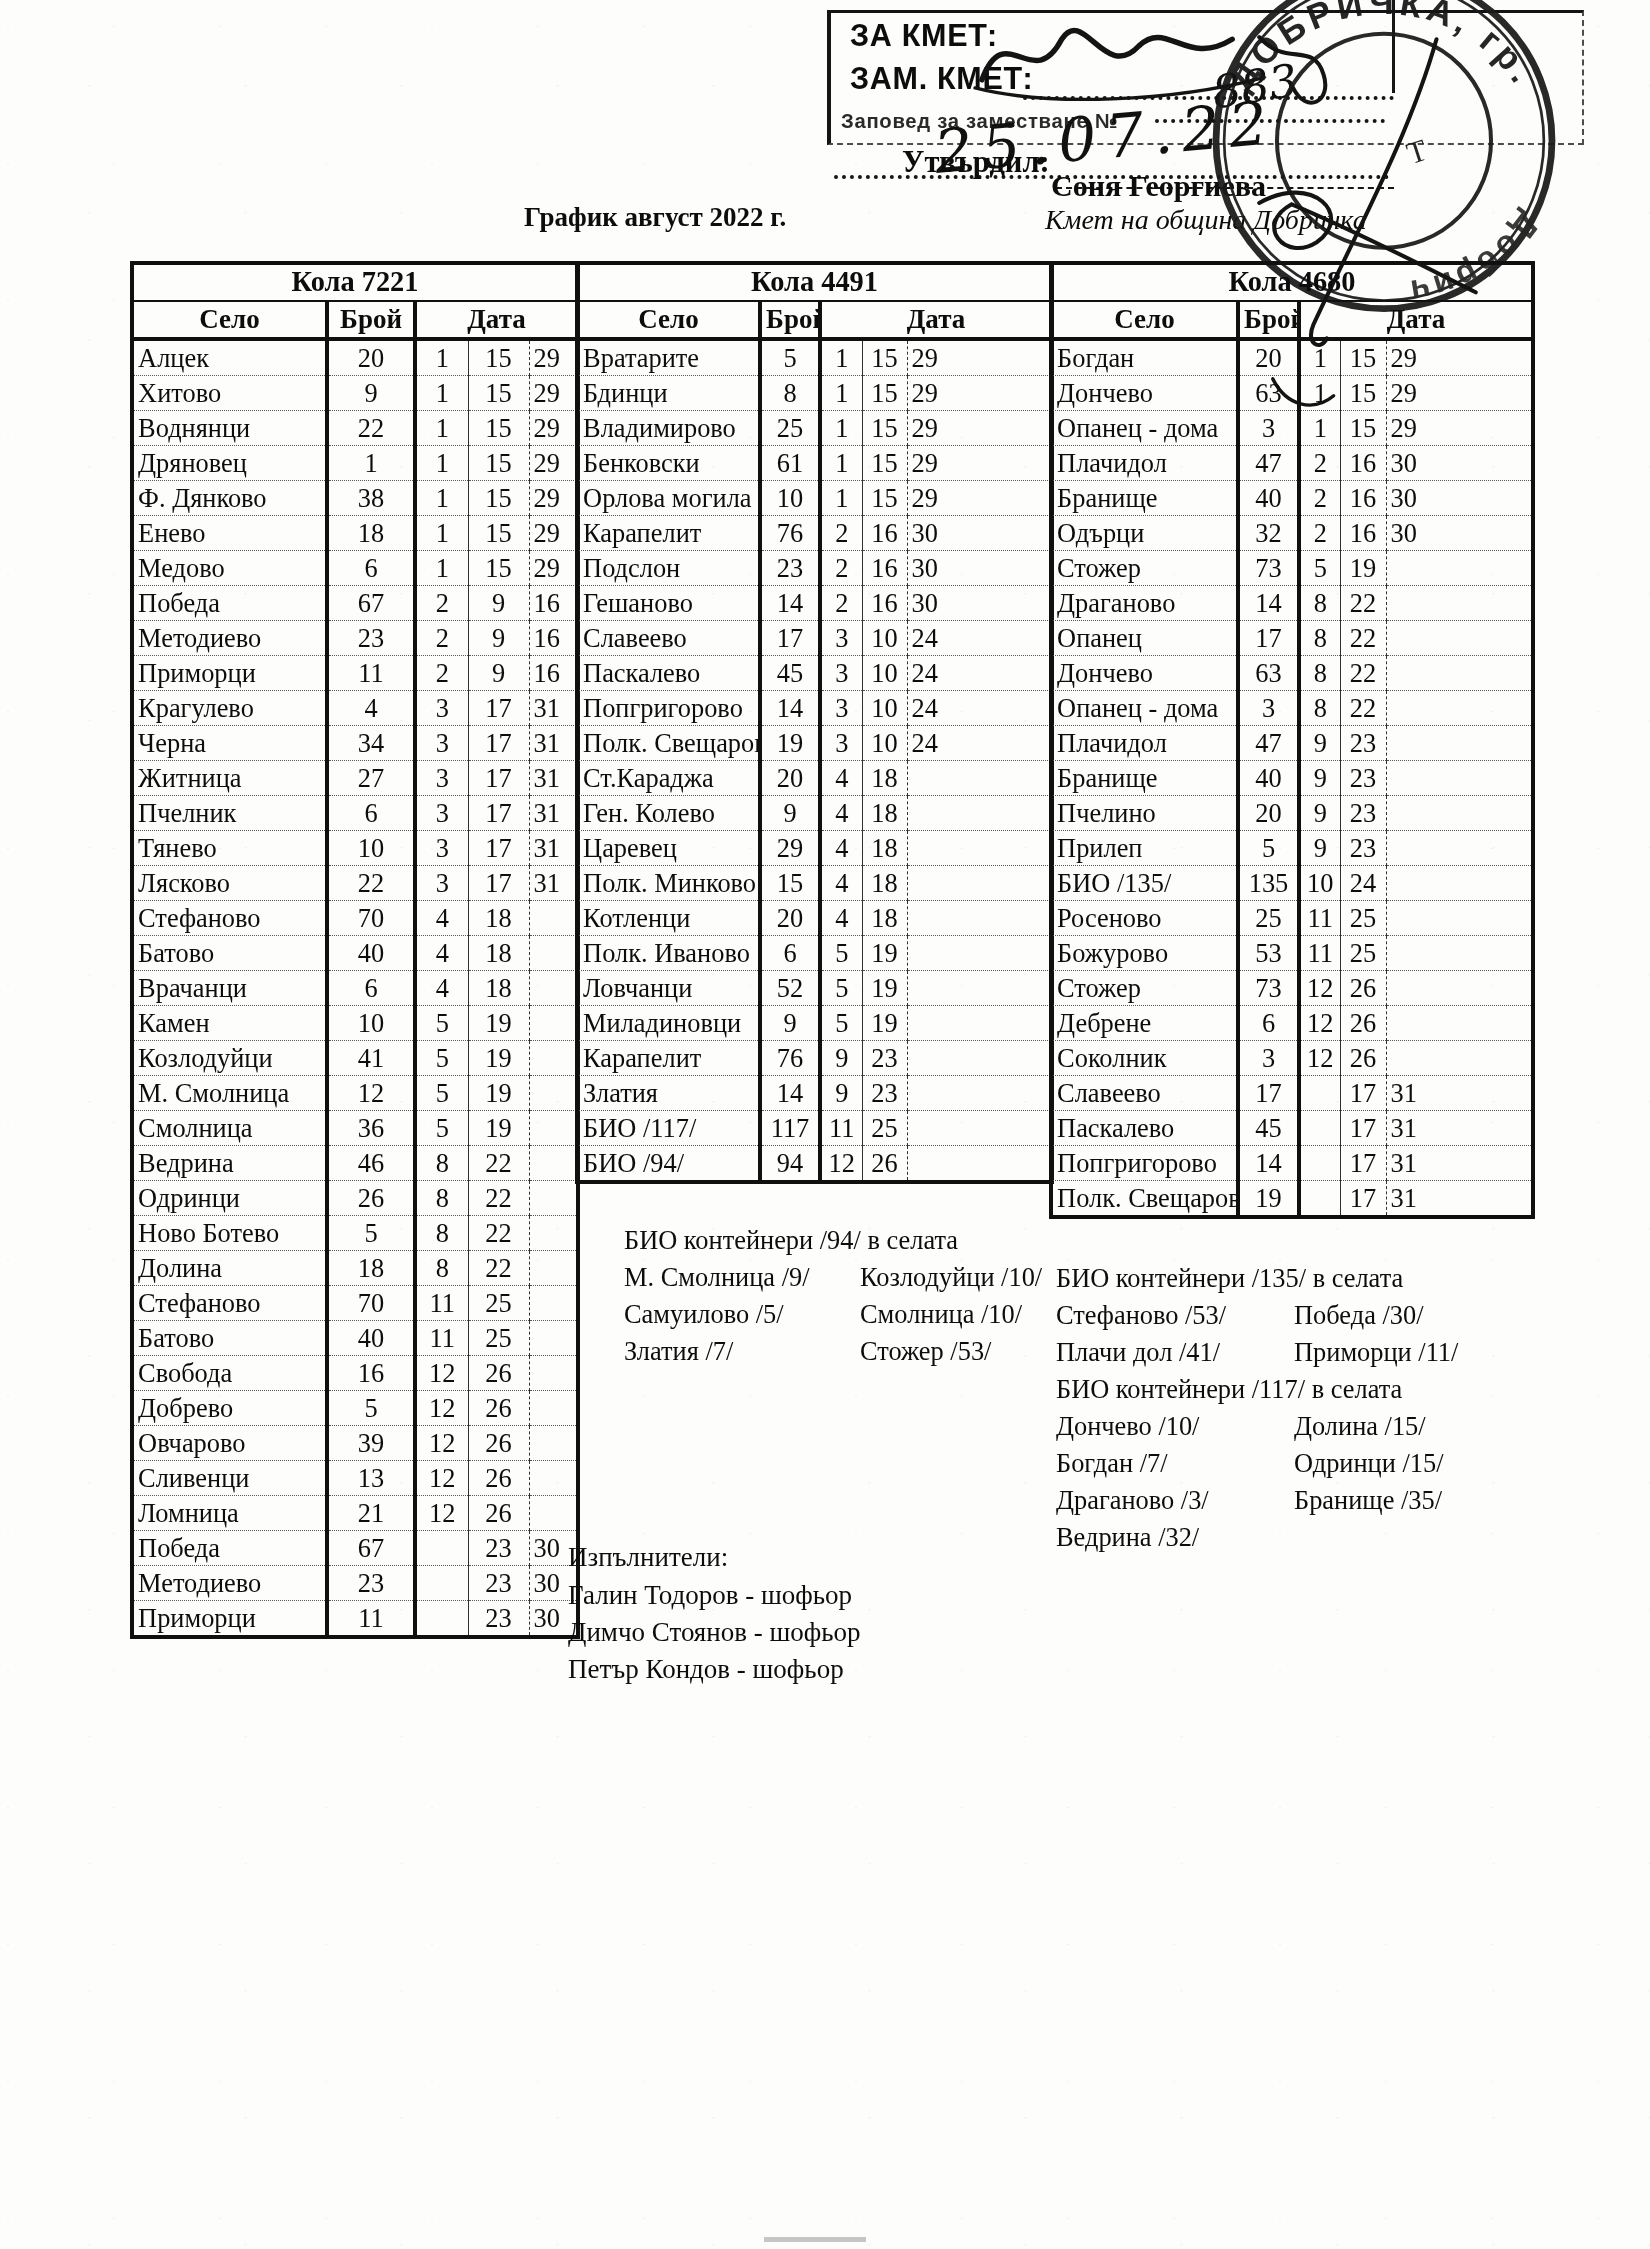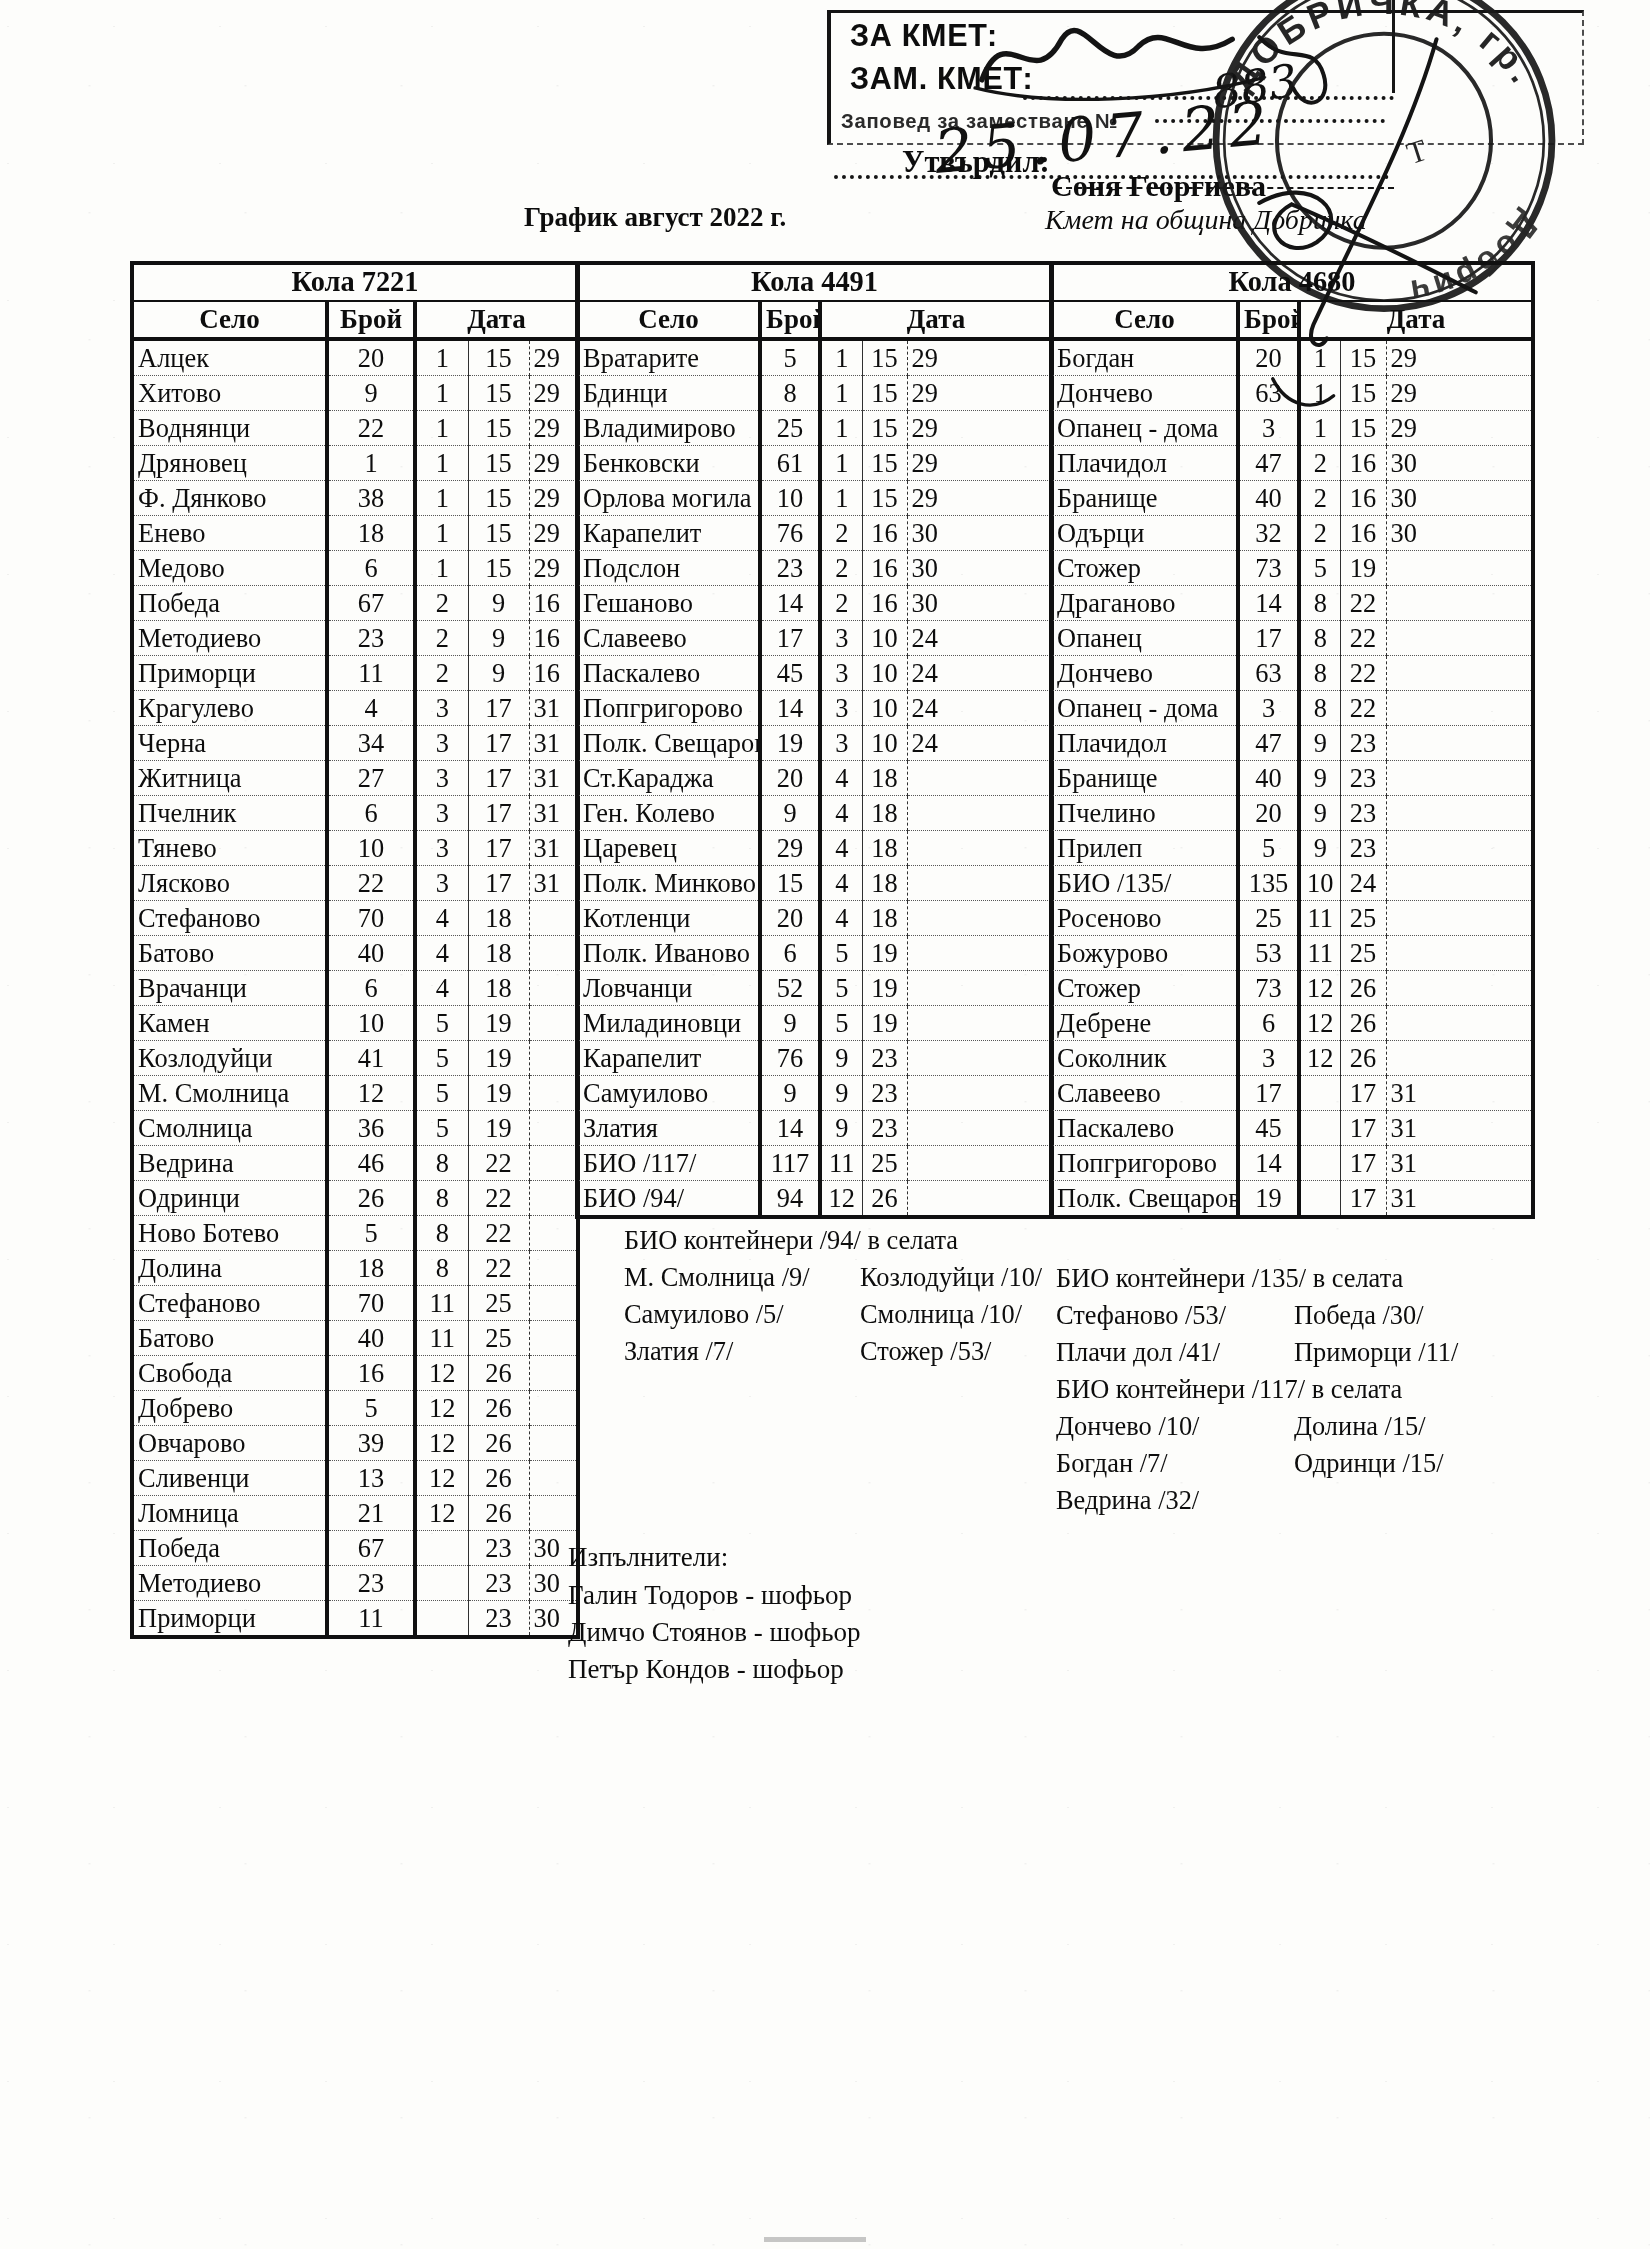--- a/index.html
+++ b/index.html
@@ -570,27 +570,20 @@
           <td class="d3"></td>
         </tr>
         <tr>
           <td class="sel">Карапелит</td>
           <td class="broy">76</td>
           <td class="d1">9</td>
           <td class="d2">23</td>
           <td class="d3"></td>
         </tr>
         <tr>
-          <td class="sel">Самуилово</td>
-          <td class="broy">9</td>
-          <td class="d1">9</td>
-          <td class="d2">23</td>
-          <td class="d3"></td>
-        </tr>
-        <tr>
           <td class="sel">Златия</td>
           <td class="broy">14</td>
           <td class="d1">9</td>
           <td class="d2">23</td>
           <td class="d3"></td>
         </tr>
         <tr>
           <td class="sel">БИО /117/</td>
           <td class="broy">117</td>
           <td class="d1">11</td>
@@ -811,20 +804,21 @@
       <div class="note-line"><span class="note-l">Златия /7/</span><span class="note-r">Стожер /53/</span></div>
     </div>
 
   <div class="notes" id="notes-right">
       <div class="note-line">БИО контейнери /135/ в селата</div>
       <div class="note-line"><span class="note-l">Стефаново /53/</span><span class="note-r">Победа /30/</span></div>
       <div class="note-line"><span class="note-l">Плачи дол /41/</span><span class="note-r">Приморци /11/</span></div>
       <div class="note-line">БИО контейнери /117/ в селата</div>
       <div class="note-line"><span class="note-l">Дончево /10/</span><span class="note-r">Долина /15/</span></div>
       <div class="note-line"><span class="note-l">Богдан /7/</span><span class="note-r">Одринци /15/</span></div>
+      <div class="note-line"><span class="note-l">Драганово /3/</span><span class="note-r">Бранище /35/</span></div>
       <div class="note-line">Ведрина /32/</div>
     </div>
 
   <div class="executors">
     <div class="exec-title">Изпълнители:</div>
     <div>
         <div class="exec-item">Галин Тодоров - шофьор</div>
         <div class="exec-item">Димчо Стоянов - шофьор</div>
         <div class="exec-item">Петър Кондов - шофьор</div>
       </div>

